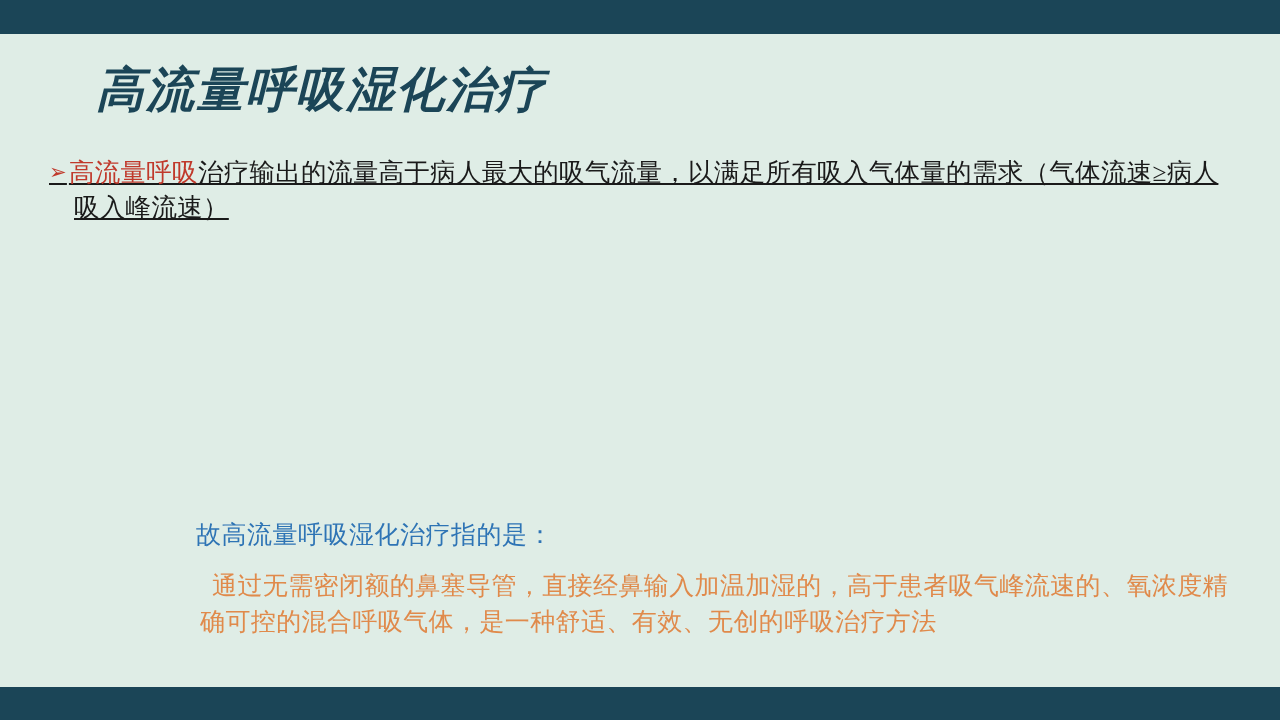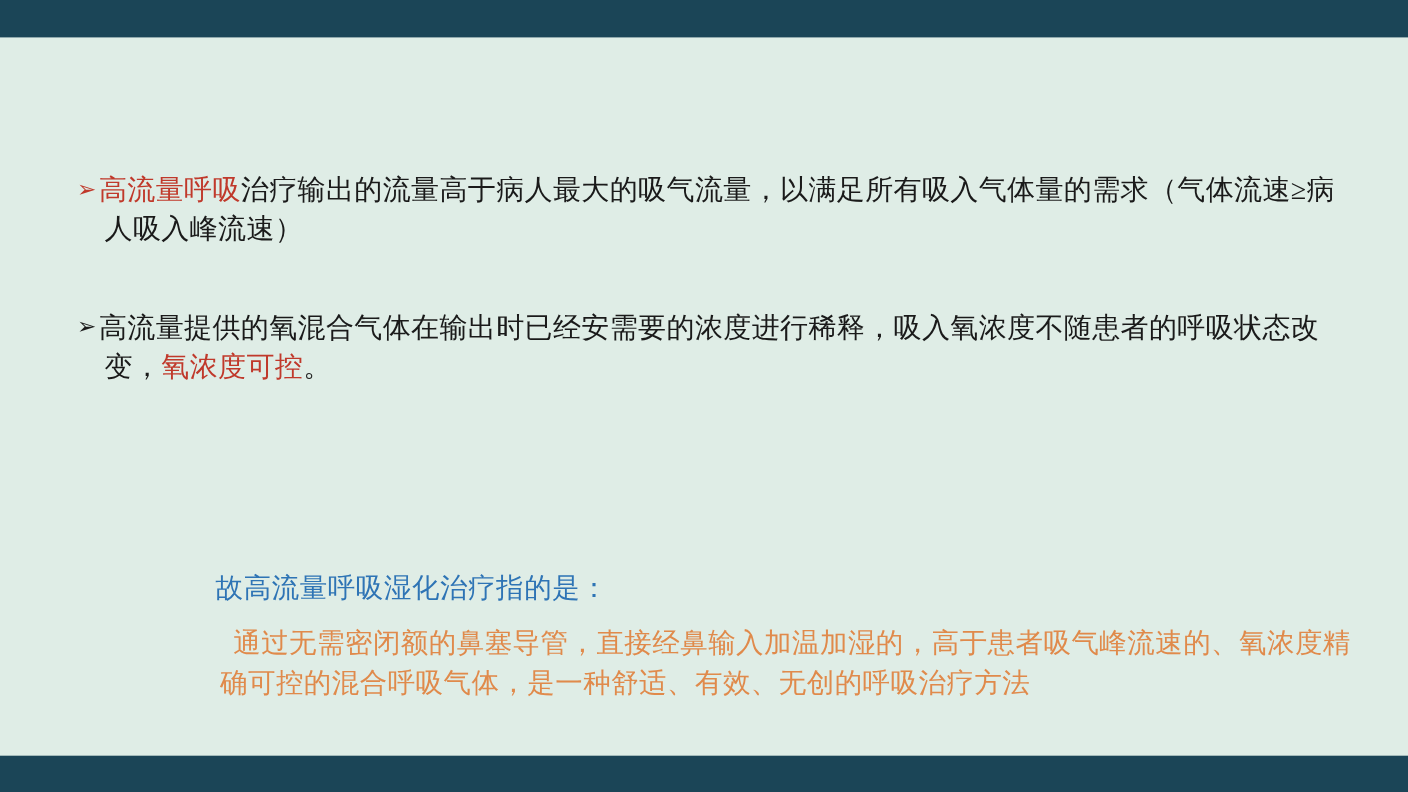--- a/index.html
+++ b/index.html
@@ -51,24 +51,25 @@
     position: absolute;
     left: 0;
     top: 155px;
     width: 1280px;
   }
   .bullet {
     position: relative;
     font-size: 25.5px;
     line-height: 1.38;
     color: #1a1a1a;
-    padding-left: 95px;
+    padding-left: 74px;
     padding-right: 55px;
     text-indent: -25px;
     letter-spacing: 0.3px;
+    text-decoration: underline;
   }
   .bullet .arrow {
     font-family: "DejaVu Sans", sans-serif;
     font-size: 21px;
     vertical-align: 2px;
     margin-right: 2px;
   }
   .arrow-red { color: #c0392b; }
   .arrow-dark { color: #1a1a1a; }
   .red { color: #c0392b; }
@@ -96,31 +97,29 @@
     text-indent: 12px;
   }
 </style>
 </head>
 <body>
 
 <div id="slide">
 
   <div class="bar bar-top"></div>
 
+  <div id="title">高流量呼吸湿化治疗</div>
 
   <div id="body">
 
     <p class="bullet b1">
       <span class="arrow arrow-red">➢</span><span class="red">高流量呼吸</span><span>治疗输出的流量高于病人最大的吸气流量，以满足所有吸入气体量的需求（气体流速≥病人吸入峰流速）</span>
     </p>
 
 
-    <p class="bullet b3">
-      <span class="arrow arrow-dark">➢</span><span>高流量提供的氧混合气体在输出时已经安需要的浓度进行稀释，吸入氧浓度不随患者的呼吸状态改变，</span><span class="red">氧浓度可控</span><span>。</span>
-    </p>
 
   </div>
 
   <div id="orange-para">通过无需密闭额的鼻塞导管，直接经鼻输入加温加湿的，高于患者吸气峰流速的、氧浓度精确可控的混合呼吸气体，是一种舒适、有效、无创的呼吸治疗方法</div>
 
   <div id="blue-lead">故高流量呼吸湿化治疗指的是：</div>
 
   <div class="bar bar-bottom"></div>
 
 </div>

